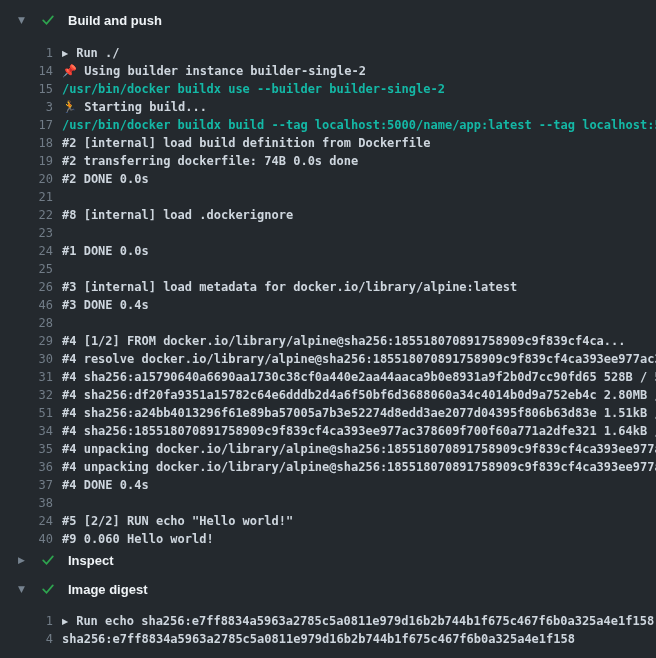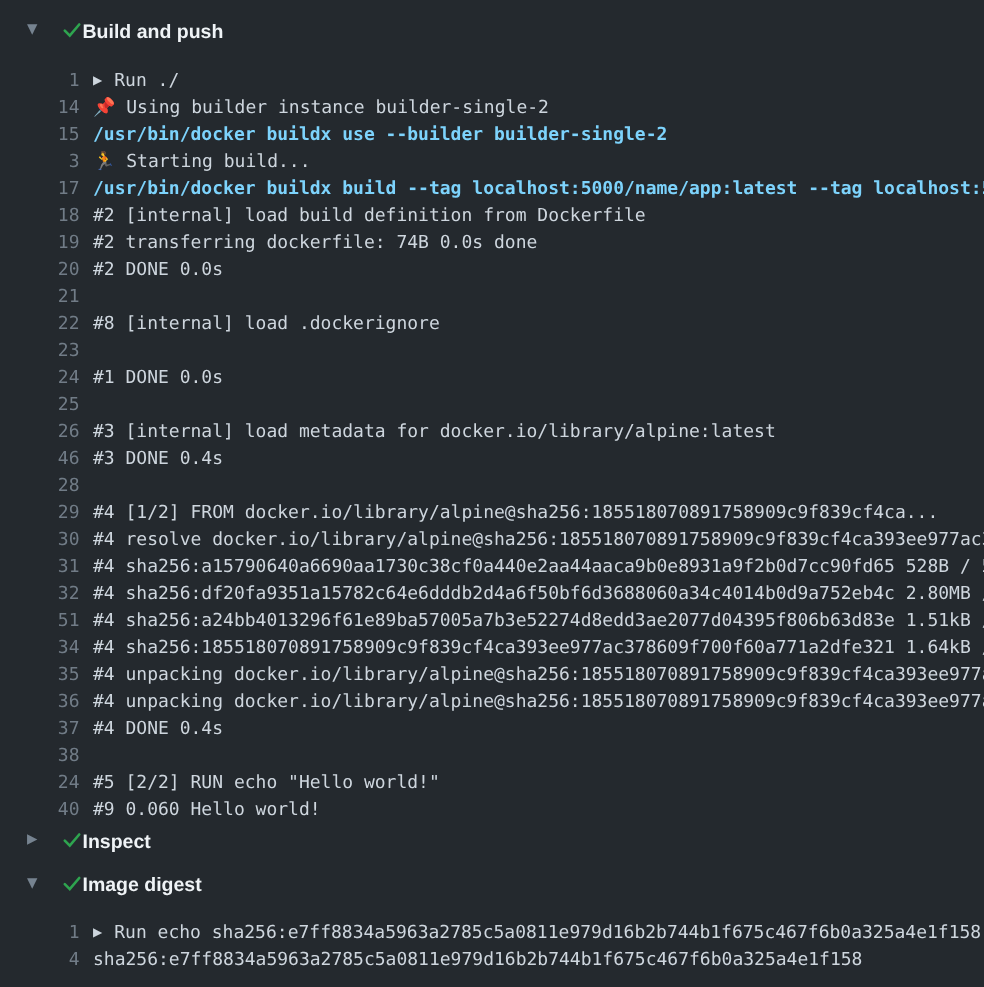--- a/index.html
+++ b/index.html
@@ -33,20 +33,21 @@
   }
   .check {
     margin-left: 11px;
     width: 14px;
     height: 14px;
     flex: 0 0 auto;
     display: flex;
     align-items: center;
   }
   .section-label {
+    margin-left: 13px;
     color: #eff3f6;
     font: 600 13px "Liberation Sans", sans-serif;
   }
   .log {
     padding-top: 12px;
     font-family: "DejaVu Sans Mono", monospace;
     font-size: 12px;
   }
   .log.small-log { padding-top: 11px; }
   .row {
@@ -59,23 +60,24 @@
     width: 53px;
     text-align: right;
     color: #717c87;
     cursor: pointer;
   }
   .txt {
     margin-left: 9px;
     white-space: pre;
     overflow: hidden;
     color: #ced6de;
+    font-weight: bold;
   }
   .row.command .txt {
-    color: #7dd3fc;
+    color: #14b8a6;
     font-weight: bold;
   }
   .run-caret {
     display: inline-block;
     font-size: 8px;
     vertical-align: 1px;
     margin-right: 8px;
     color: #cdd5dd;
     font-family: "DejaVu Sans", sans-serif;
   }

